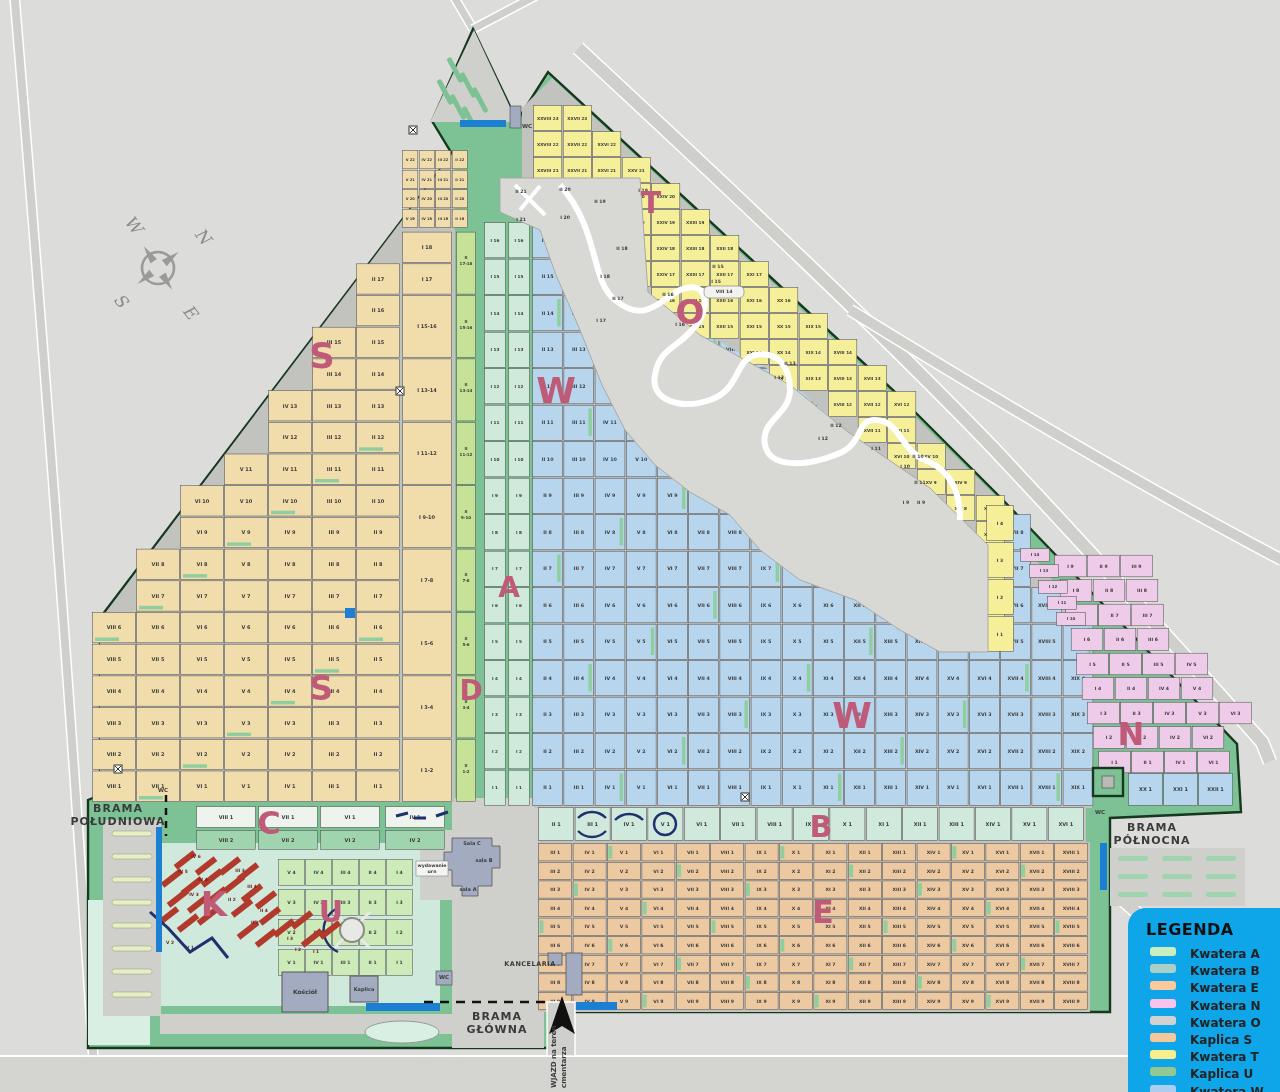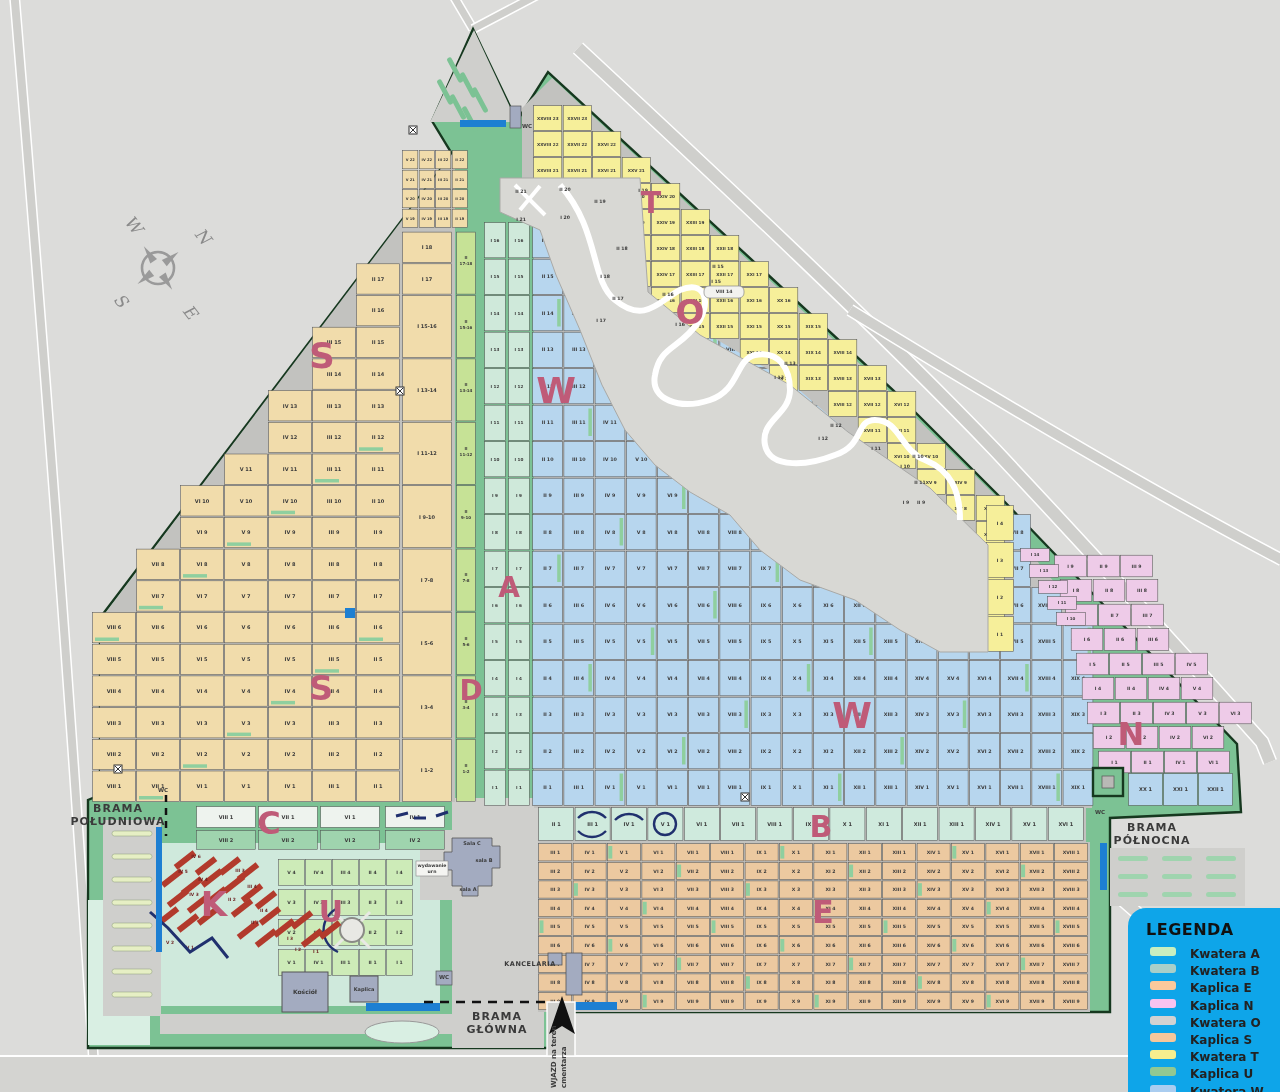--- a/index.html
+++ b/index.html
@@ -1596,25 +1596,25 @@
         <div class="legend-row">
           <span class="legend-swatch" style="background: rgb(201, 239, 192);"></span>
           <span class="legend-label">Kwatera A</span>
         </div>
         <div class="legend-row">
           <span class="legend-swatch" style="background: rgb(169, 207, 201);"></span>
           <span class="legend-label">Kwatera B</span>
         </div>
         <div class="legend-row">
           <span class="legend-swatch" style="background: rgb(251, 201, 156);"></span>
-          <span class="legend-label">Kaplica E</span>
+          <span class="legend-label">Kwatera E</span>
         </div>
         <div class="legend-row">
           <span class="legend-swatch" style="background: rgb(249, 195, 240);"></span>
-          <span class="legend-label">Kaplica N</span>
+          <span class="legend-label">Kwatera N</span>
         </div>
         <div class="legend-row">
           <span class="legend-swatch" style="background: rgb(210, 210, 210);"></span>
           <span class="legend-label">Kwatera O</span>
         </div>
         <div class="legend-row">
           <span class="legend-swatch" style="background: rgb(246, 199, 155);"></span>
           <span class="legend-label">Kaplica S</span>
         </div>
         <div class="legend-row">

